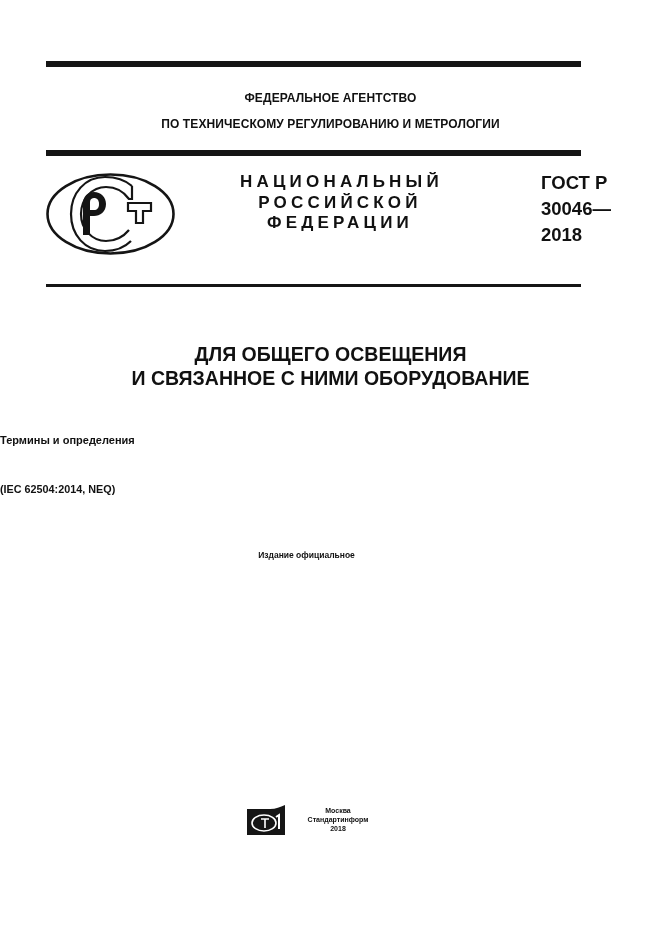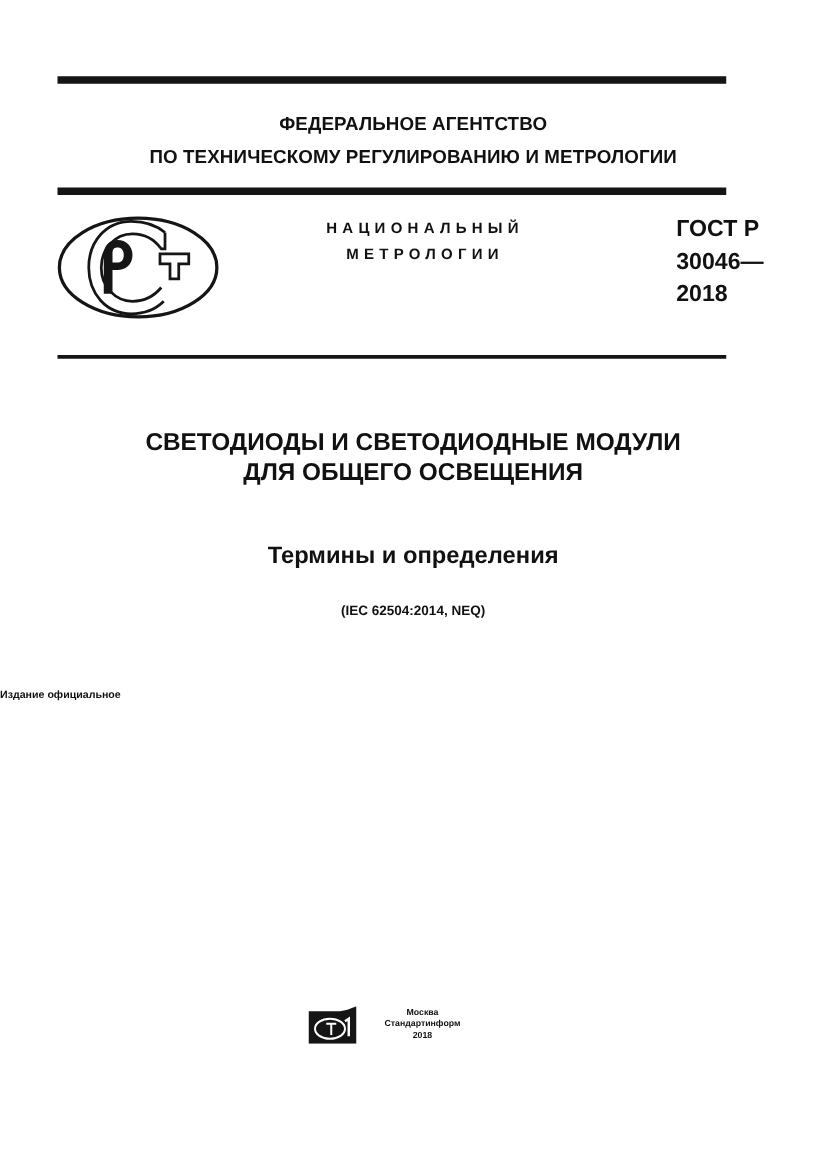--- a/index.html
+++ b/index.html
@@ -24,42 +24,42 @@
     .rule-top { top: 61px; height: 6px; }
     .rule-mid { top: 150px; height: 6px; }
     .rule-bot { top: 284px; height: 3px; }
 
     .agency {
       position: absolute;
       left: 0;
       width: 661px;
       text-align: center;
       font-weight: bold;
-      font-size: 15px;
+      font-size: 12px;
       letter-spacing: 0.1px;
     }
     .agency-1 { top: 91px; }
     .agency-2 { top: 117px; }
 
     .logo {
       position: absolute;
       left: 45px;
       top: 172px;
       width: 131px;
       height: 84px;
     }
 
     .national {
       position: absolute;
       left: 240px;
       top: 172px;
       width: 200px;
       text-align: center;
       font-weight: bold;
-      font-size: 12px;
+      font-size: 17px;
       line-height: 20.5px;
       letter-spacing: 4.2px;
     }
     .national div { white-space: nowrap; }
 
     .gost {
       position: absolute;
       left: 497px;
       top: 170px;
       font-weight: bold;
@@ -76,38 +76,38 @@
       text-align: center;
       font-weight: bold;
       font-size: 19.5px;
       line-height: 24px;
     }
     .subtitle {
       position: absolute;
       left: 0;
       top: 434px;
       width: 661px;
-      text-align: center;
+      text-align: left;
       font-weight: bold;
-      font-size: 19px;
+      font-size: 11px;
     }
     .iec {
       position: absolute;
       left: 0;
       top: 483px;
       width: 661px;
-      text-align: center;
       font-weight: bold;
       font-size: 10.8px;
     }
     .edition {
       position: absolute;
       left: 0;
       top: 550px;
       width: 613px;
+      text-align: center;
       font-weight: bold;
       font-size: 8.5px;
     }
 
     .publisher-logo {
       position: absolute;
       left: 246px;
       top: 805px;
       width: 40px;
       height: 30px;
@@ -142,34 +142,35 @@
 
     <path d="M38 63 L 38 32 C 38 24, 43 20, 49 20 C 56 20, 61 25, 61 32 C 61 40, 55 44, 49 44 L 45 44 L 45 63 Z" fill="#151515"></path>
     <path d="M45 30 C 45 27, 47 26, 49 26 C 52 26, 54 28, 54 32 C 54 36, 52 38, 49 38 L 45 38 Z" fill="#ffffff"></path>
 
     <path d="M83 31 L 106 31 L 106 39 L 98 39 L 98 51 L 91 51 L 91 39 L 83 39 Z" fill="none" stroke="#151515" stroke-width="2.2" stroke-linejoin="miter"></path>
   </svg>
 </div>
 
 <div class="national">
   <div>НАЦИОНАЛЬНЫЙ</div>
-  <div>МЕТРОЛОГИИ</div>
+  <div>РОССИЙСКОЙ</div>
+  <div>ФЕДЕРАЦИИ</div>
 </div>
 
 <div class="gost">
   <div>ГОСТ Р</div>
   <div>30046—</div>
   <div>2018</div>
 </div>
 
 <div class="rule rule-bot"></div>
 
 <div class="title">
-  <div>СВЕТОДИОДЫ И СВЕТОДИОДНЫЕ МОДУЛИ</div>
   <div>ДЛЯ ОБЩЕГО ОСВЕЩЕНИЯ</div>
+  <div>И СВЯЗАННОЕ С НИМИ ОБОРУДОВАНИЕ</div>
 </div>
 
 <div class="subtitle">Термины и определения</div>
 
 <div class="iec">(IEC 62504:2014, NEQ)</div>
 
 <div class="edition">Издание официальное</div>
 
 <div class="publisher-logo">
   <svg width="40" height="30" viewBox="0 0 40 30">

